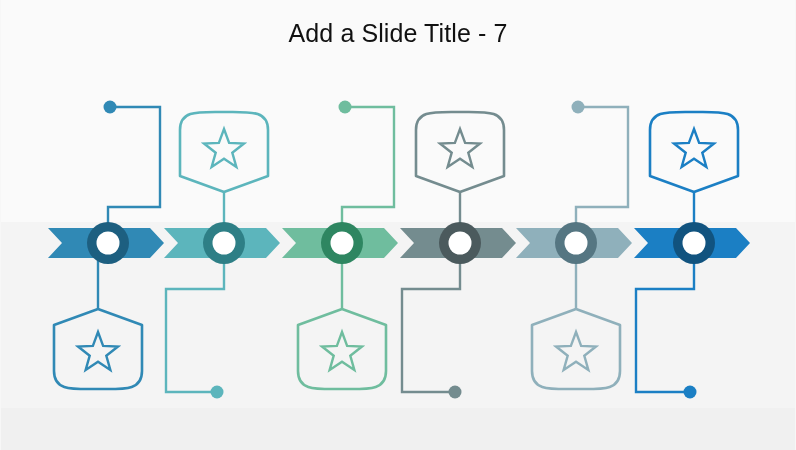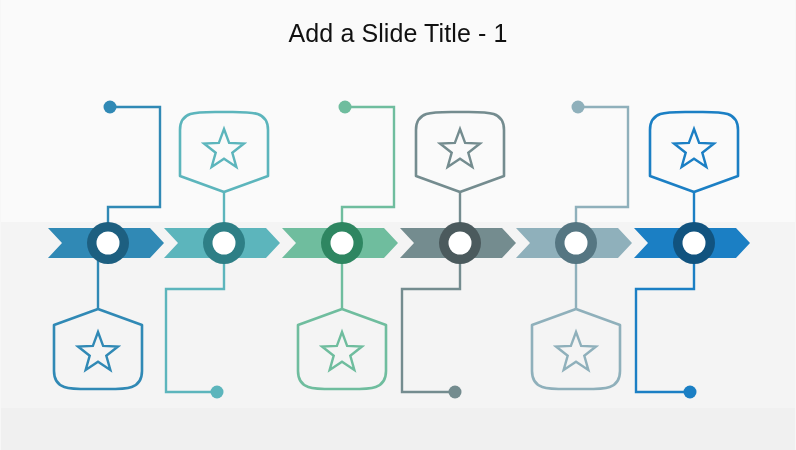--- a/index.html
+++ b/index.html
@@ -44,21 +44,21 @@
 <body>
 
 <div id="slide">
 
   <div class="band band-top"></div>
   <div class="band band-mid"></div>
   <div class="band band-bot"></div>
   <div class="band-edge" style="left:0px"></div>
   <div class="band-edge" style="left:795px"></div>
 
-  <div id="title">Add a Slide Title - 1</div>
+  <div id="title">Add a Slide Title - 7</div>
 
   <svg id="art" viewBox="0 0 796 450">
       <g class="node-group">
         <g>
           <path d="M 108 229 L 108 207 L 160 207 L 160 107 L 110 107" fill="none" stroke="#3089b5" stroke-width="2.4" stroke-linecap="butt" stroke-linejoin="miter"></path>
           <circle cx="110" cy="107" r="6.5" fill="#3089b5"></circle>
         </g>
         <line x1="98" y1="309" x2="98" y2="243" stroke="#3089b5" stroke-width="2.4"></line>
         <path d="M 48 228 L 150 228 L 164 243 L 150 258 L 48 258 L 62 243 Z" fill="#3089b5"></path>
         <g>

